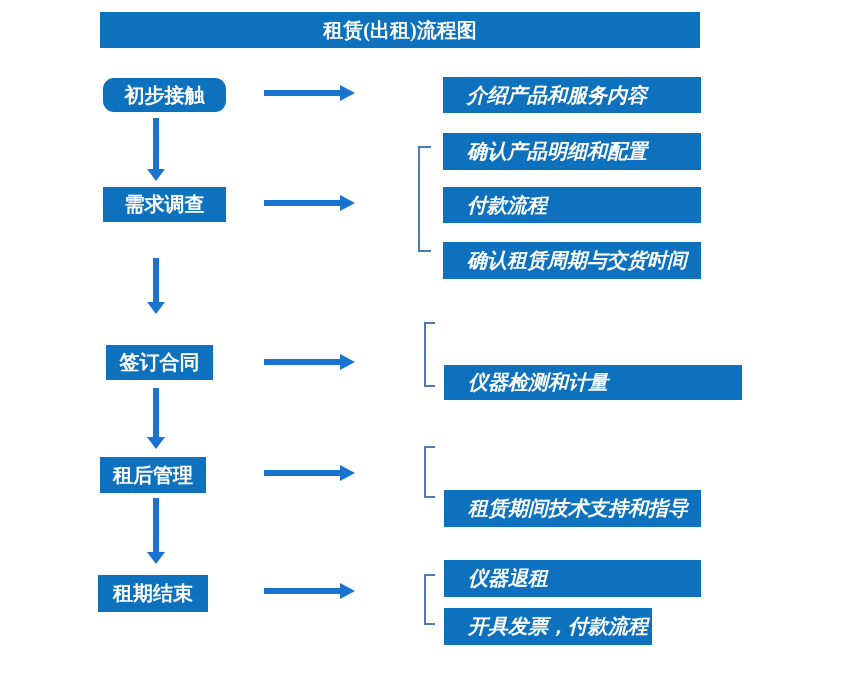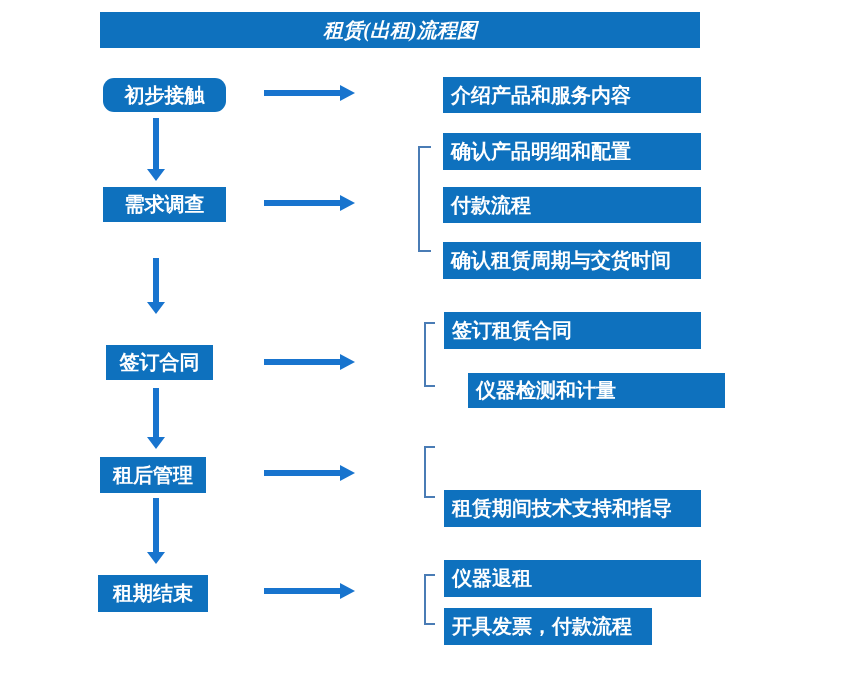--- a/index.html
+++ b/index.html
@@ -11,23 +11,23 @@
     background:#0E71BE;
     color:#ffffff;
     font-weight:bold;
     font-size:20px;
     font-family:"Liberation Serif","DejaVu Serif",serif;
     display:flex;
     align-items:center;
     box-sizing:border-box;
     white-space:nowrap;
   }
-  .titlebar{justify-content:center;font-style:italic;}
+  .titlebar{justify-content:center;}
   .stepbox{justify-content:center;}
-  .detailbox{justify-content:flex-start;padding-left:8px;}
+  .detailbox{justify-content:flex-start;padding-left:24px;font-style:italic;}
 
   
   .h-shaft{position:absolute;height:6px;background:#1874CE;}
   .h-head{position:absolute;width:0;height:0;border-top:8px solid transparent;border-bottom:8px solid transparent;border-left:15px solid #1874CE;}
 
   
   .v-shaft{position:absolute;width:6px;background:#1874CE;}
   .v-head{position:absolute;width:0;height:0;border-left:9px solid transparent;border-right:9px solid transparent;border-top:12px solid #1874CE;}
 
   
@@ -51,22 +51,21 @@
   <div class="bluebox stepbox" style="left:106px;top:345px;width:107px;height:35px;">签订合同</div>
   <div class="bluebox stepbox" style="left:100px;top:457px;width:106px;height:36px;">租后管理</div>
   <div class="bluebox stepbox" style="left:98px;top:575px;width:110px;height:37px;">租期结束</div>
 
   <div class="bluebox detailbox" style="left:443px;top:77px;width:258px;height:36px;">介绍产品和服务内容</div>
 
   <div class="bluebox detailbox" style="left:443px;top:133px;width:258px;height:37px;">确认产品明细和配置</div>
   <div class="bluebox detailbox" style="left:443px;top:187px;width:258px;height:36px;">付款流程</div>
   <div class="bluebox detailbox" style="left:443px;top:242px;width:258px;height:37px;">确认租赁周期与交货时间</div>
 
-  <div class="bluebox detailbox" style="left:444px;top:312px;width:257px;height:37px;">签订租赁合同</div>
-  <div class="bluebox detailbox" style="left:468px;top:365px;width:257px;height:35px;margin-top:8px;">仪器检测和计量</div>
+  <div class="bluebox detailbox" style="left:444px;top:365px;width:298px;height:35px;">仪器检测和计量</div>
 
   <div class="bluebox detailbox" style="left:444px;top:490px;width:257px;height:37px;">租赁期间技术支持和指导</div>
 
   <div class="bluebox detailbox" style="left:444px;top:560px;width:257px;height:37px;">仪器退租</div>
   <div class="bluebox detailbox" style="left:444px;top:608px;width:208px;height:37px;">开具发票，付款流程</div>
 
   <div>
     <div class="h-shaft" style="left:264px;top:90px;width:76px;"></div>
     <div class="h-head" style="left:340px;top:85px;"></div>
   </div>

